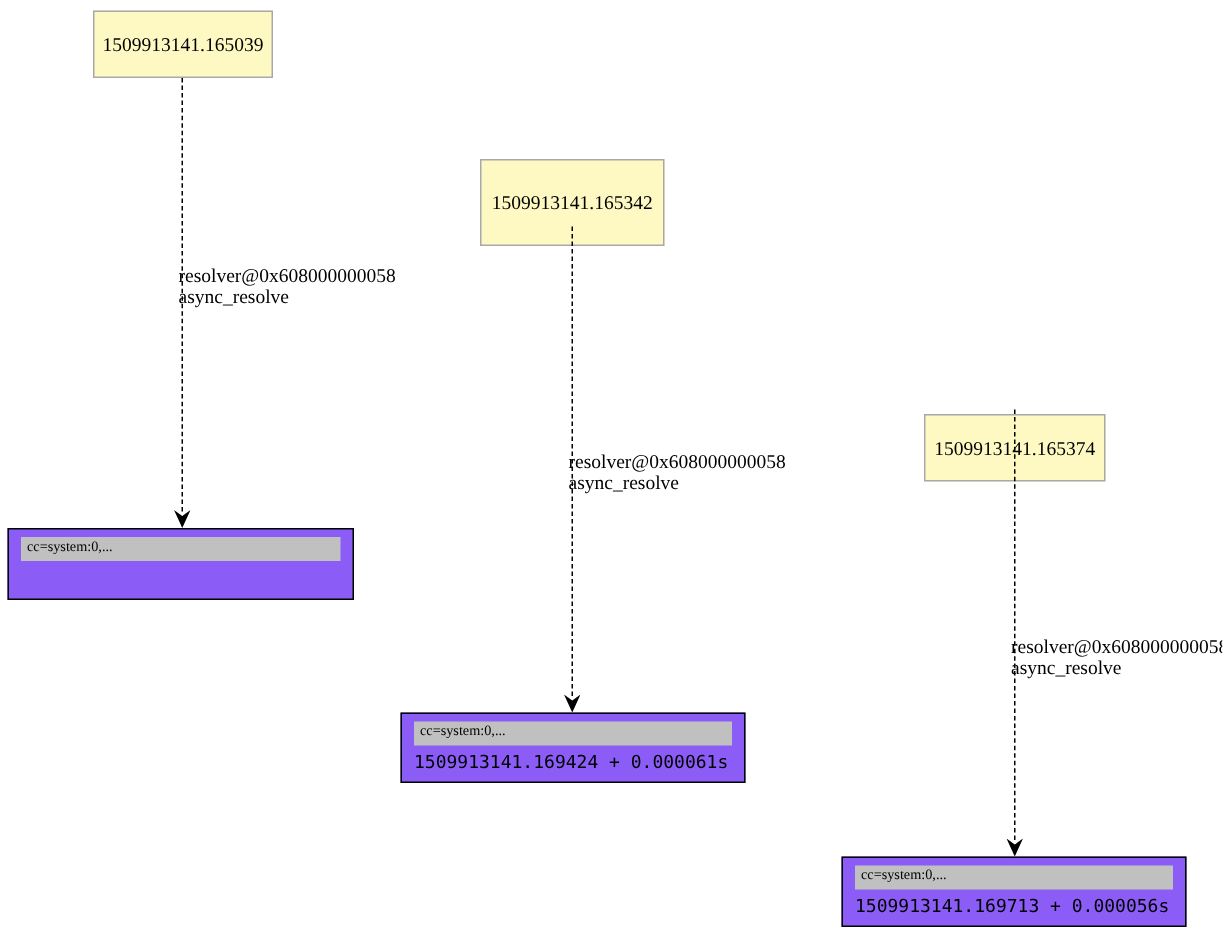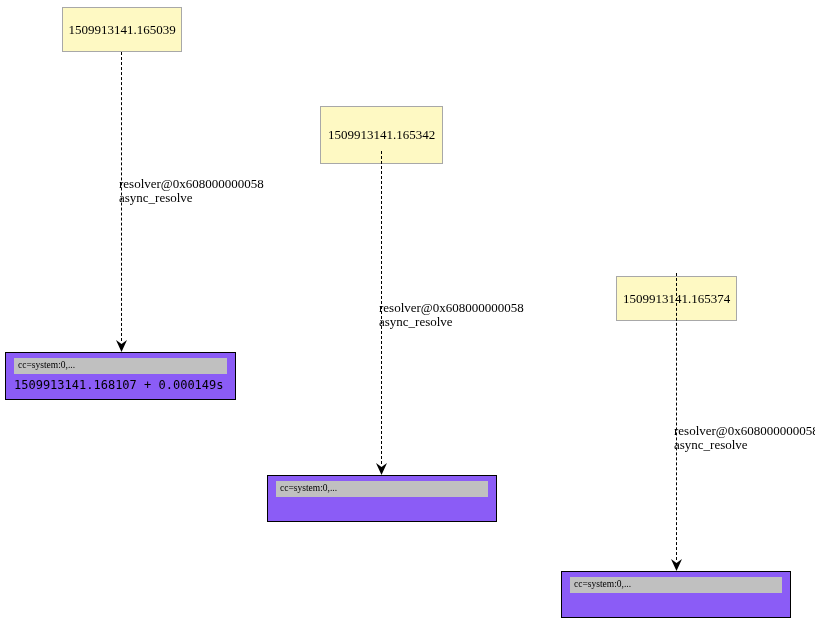--- a/index.html
+++ b/index.html
@@ -97,51 +97,52 @@
     <div class="edge-line"></div>
     <svg class="arrowhead" viewBox="0 0 11 12">
       <polygon points="0,0 5.5,12 11,0 5.5,4" fill="#000"></polygon>
     </svg>
     <div class="edge-label">
       <div>resolver@0x608000000058</div>
       <div>async_resolve</div>
     </div>
     <div class="target-node">
       <div class="target-header">cc=system:0,...</div>
-      <div class="target-label">1509913141.168107 + 0.000149s</div>
     </div>
   </div>
 
   <div class="trace t2">
     <div class="src-node">
       <span>1509913141.165342</span>
     </div>
     <div class="edge-line"></div>
     <svg class="arrowhead" viewBox="0 0 11 12">
       <polygon points="0,0 5.5,12 11,0 5.5,4" fill="#000"></polygon>
     </svg>
     <div class="edge-label">
       <div>resolver@0x608000000058</div>
       <div>async_resolve</div>
     </div>
     <div class="target-node">
       <div class="target-header">cc=system:0,...</div>
+      <div class="target-label">1509913141.169424 + 0.000061s</div>
     </div>
   </div>
 
   <div class="trace t3">
     <div class="src-node">
       <span>1509913141.165374</span>
     </div>
     <div class="edge-line"></div>
     <svg class="arrowhead" viewBox="0 0 11 12">
       <polygon points="0,0 5.5,12 11,0 5.5,4" fill="#000"></polygon>
     </svg>
     <div class="edge-label">
       <div>resolver@0x608000000058</div>
       <div>async_resolve</div>
     </div>
     <div class="target-node">
       <div class="target-header">cc=system:0,...</div>
+      <div class="target-label">1509913141.169713 + 0.000056s</div>
     </div>
   </div>
 
 </div>
 
 </body></html>

